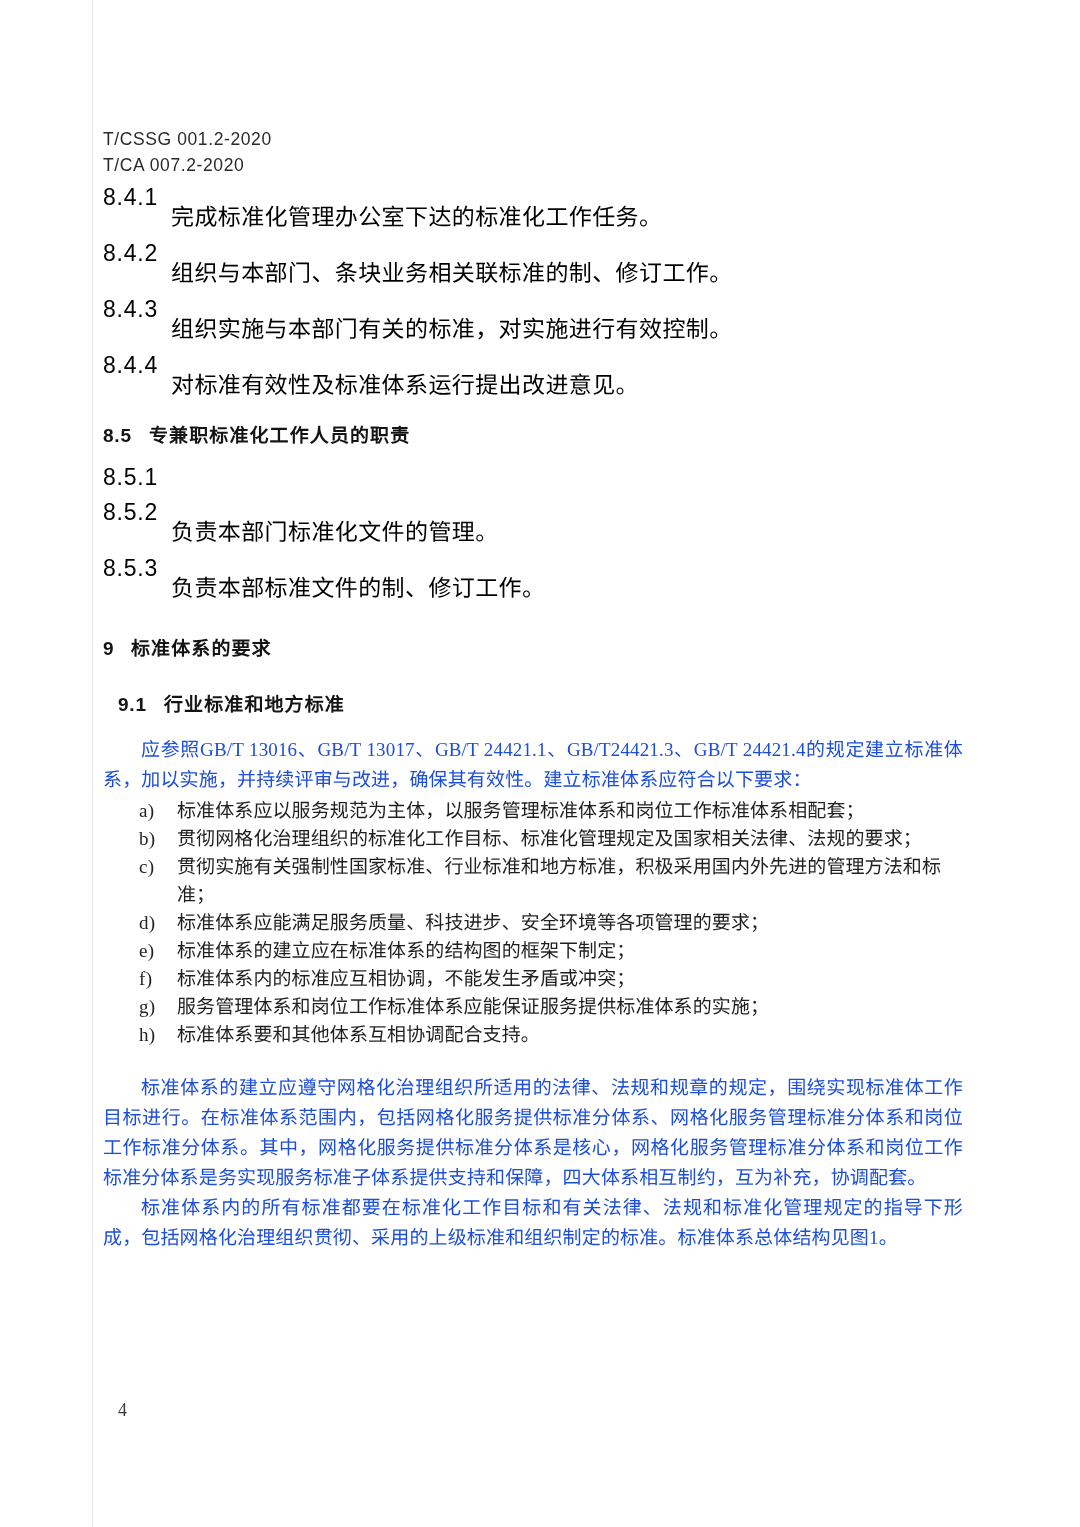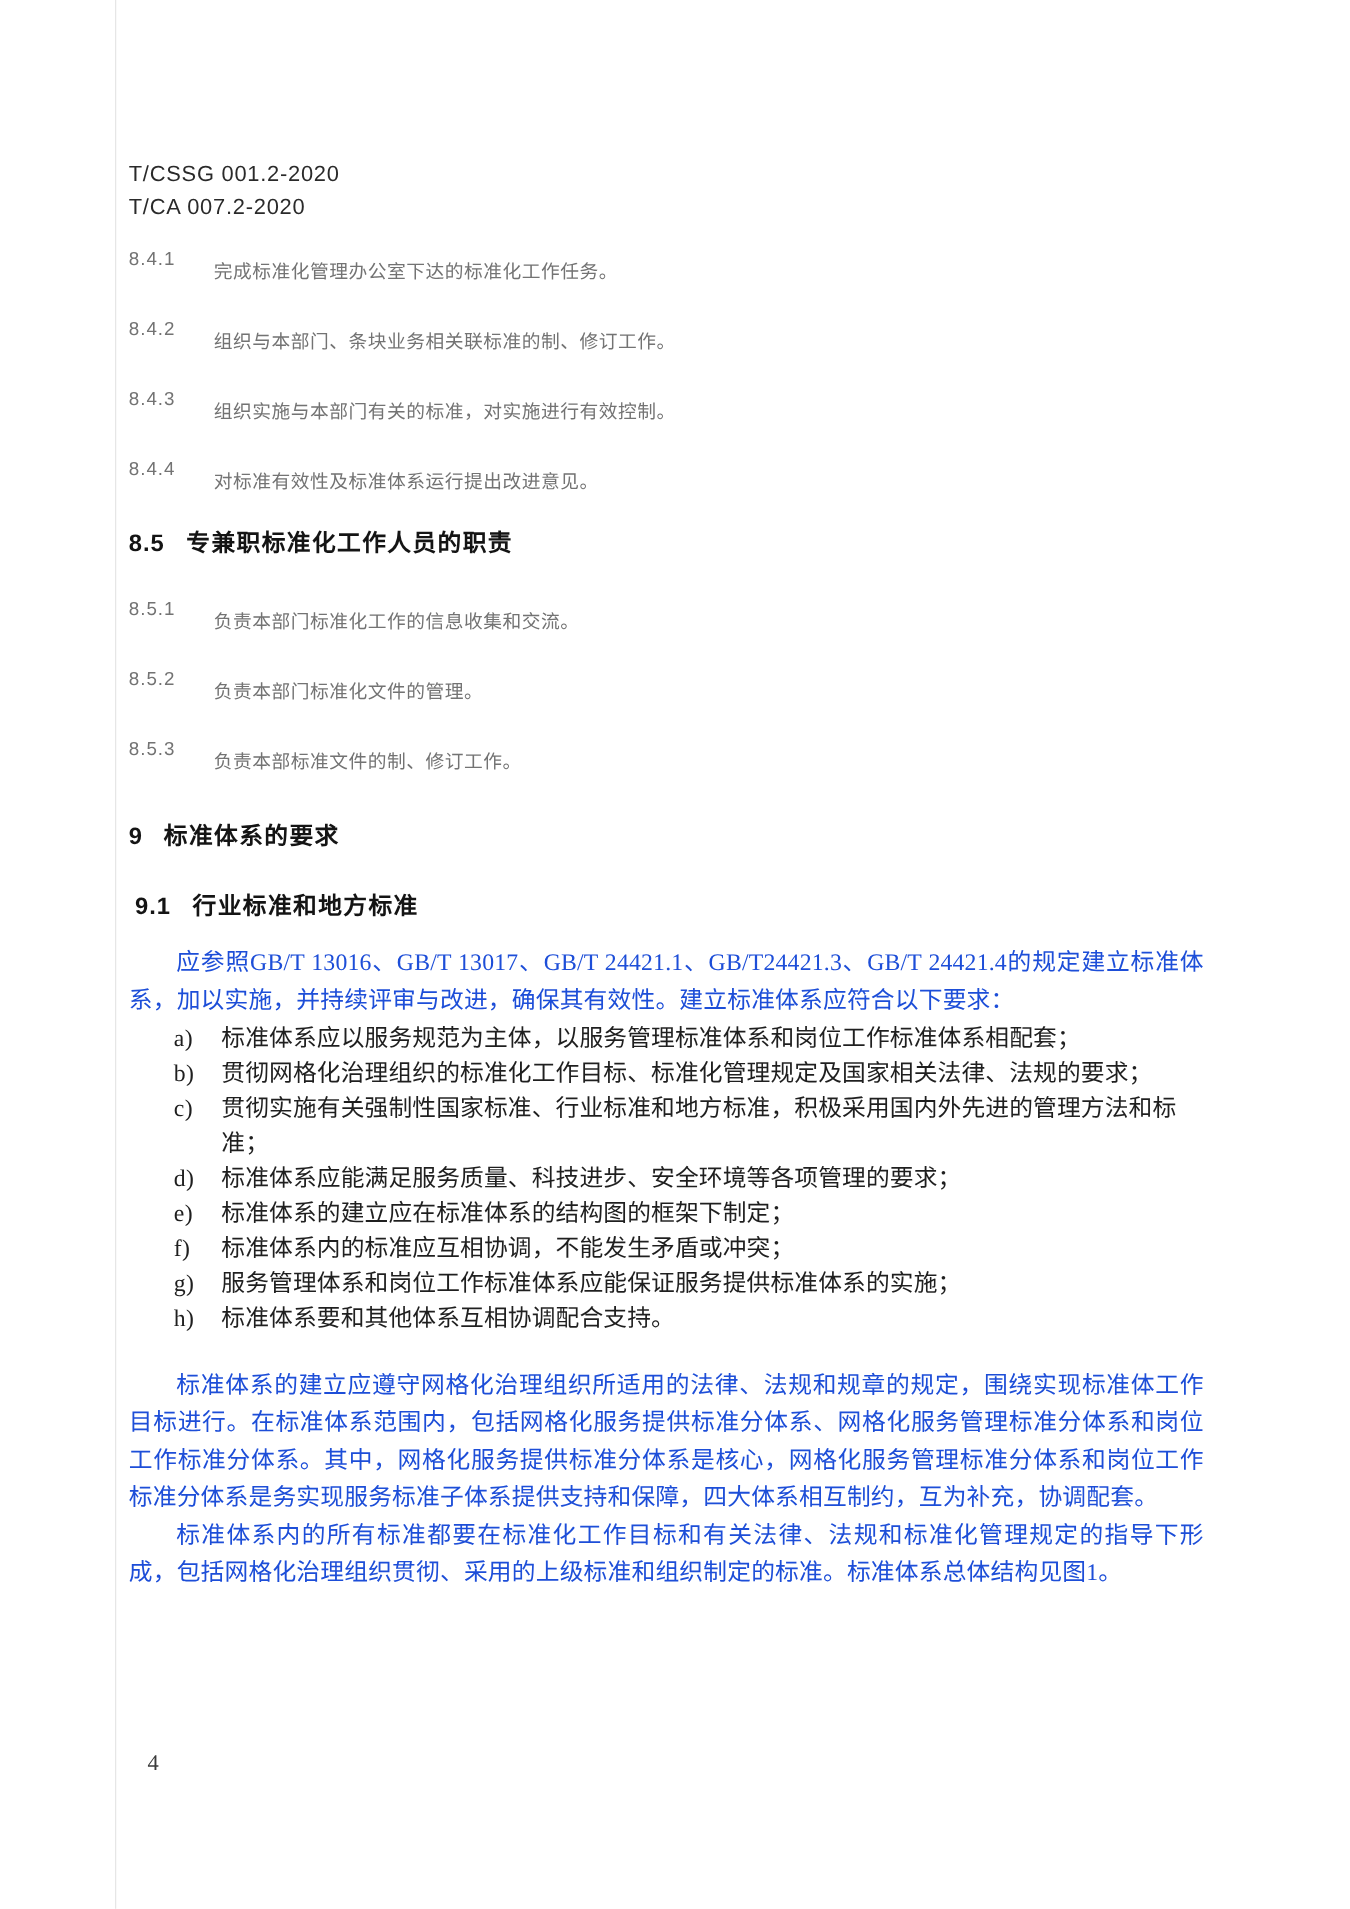--- a/index.html
+++ b/index.html
@@ -47,25 +47,25 @@
     font-size: 17.5px;
     line-height: 26px;
     letter-spacing: 0.6px;
     color: #2a2a2a;
   }
   .std-header div { white-space: nowrap; }
 
   
   .clause {
     display: flex;
-    align-items: center;
-    font-size: 15px;
+    align-items: flex-start;
+    font-size: 23px;
     line-height: 24px;
     margin-top: 11px;
-    color: #737373;
+    color: #000000;
   }
   .clause .num {
     font-family: "Liberation Sans", "DejaVu Sans", sans-serif;
     letter-spacing: 0.8px;
     flex: 0 0 auto;
     min-width: 62px;
   }
   .clause .txt {
     font-family: "Liberation Serif", "DejaVu Serif", serif;
     letter-spacing: 0.4px;
@@ -85,21 +85,21 @@
     color: #141414;
   }
   .subhead .num {
     flex: 0 0 auto;
     min-width: 46px;
     letter-spacing: 0.8px;
   }
   .subhead .txt {
     letter-spacing: 1.1px;
   }
-  .subhead.lvl2 { margin-left: 5px; }
+  .subhead.lvl2 { margin-left: 15px; }
 
   
   .sechead {
     display: flex;
     align-items: baseline;
     font-family: "Liberation Sans", "DejaVu Sans", sans-serif;
     font-weight: bold;
     font-size: 19px;
     line-height: 24px;
     color: #141414;
@@ -197,21 +197,20 @@
     <div class="subhead">
       <span class="num">8.5</span>
       <span class="txt">专兼职标准化工作人员的职责</span>
     </div>
 
     <div class="gap-sm"></div>
 
     <div>
       <div class="clause first">
         <span class="num">8.5.1</span>
-        <span class="txt">负责本部门标准化工作的信息收集和交流。</span>
       </div>
       <div class="clause">
         <span class="num">8.5.2</span>
         <span class="txt">负责本部门标准化文件的管理。</span>
       </div>
       <div class="clause">
         <span class="num">8.5.3</span>
         <span class="txt">负责本部标准文件的制、修订工作。</span>
       </div>
     </div>

